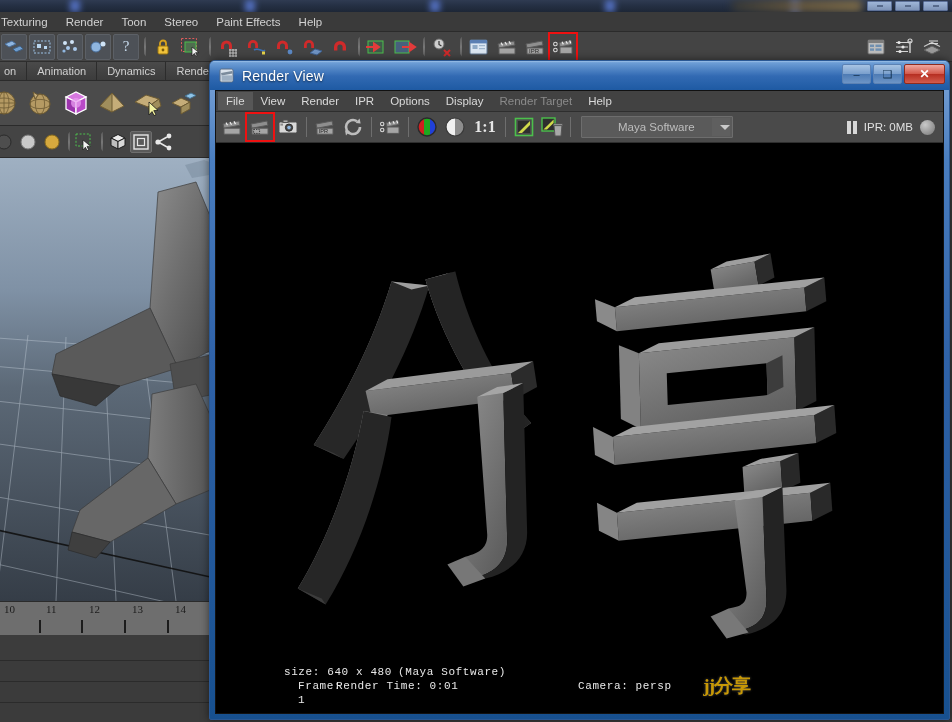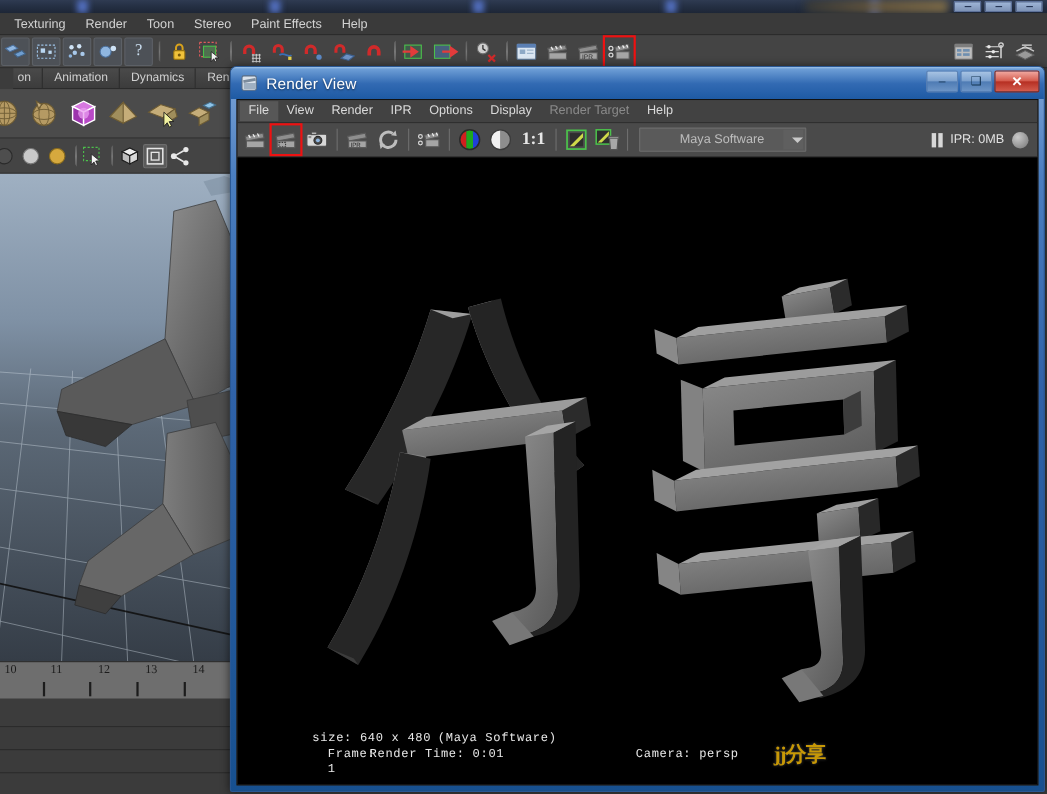--- a/index.html
+++ b/index.html
@@ -40,21 +40,21 @@
     content:""; position:absolute; left:50%; top:50%;
     transform: translate(-50%,-50%);
     width:6px; height:1px; background:#203050;
   }
 
   
   .maya-menubar {
     position: absolute; left: 0; top: 12px; width: 952px; height: 20px;
     background: #3a3a3a;
     border-bottom: 1px solid #2b2b2b;
-    display: flex; align-items: center; padding-left: 12px;
+    display: flex; align-items: center; padding-left: 0px;
   }
   .maya-menubar .mi {
     font-size: 11.5px; color: #d2d2d2; padding: 2px 9px; white-space: nowrap;
     line-height: 14px;
   }
   .maya-menubar .mi:first-child { margin-left: -8px; }
 
   
   .maya-statusline {
     position: absolute; left: 0; top: 32px; width: 952px; height: 30px;
@@ -72,21 +72,21 @@
   .tb-sep::before{
     content:""; position:absolute; left:4px; top:2px; width:2px; height:20px;
     background: linear-gradient(180deg,#5a5a5a,#777,#5a5a5a);
     clip-path: polygon(0 12%, 100% 0, 100% 100%, 0 88%);
   }
   .tb-spacer { flex: 1 1 auto; }
   .hl-red { outline: 2px solid #ee1111; outline-offset: 0px; }
 
   
   .shelf-tabs {
-    position: absolute; left: 12px; top: 62px; width: 215px; height: 19px;
+    position: absolute; left: 0; top: 62px; width: 215px; height: 19px;
     background: #3e3e3e; display: flex; align-items: stretch;
     border-bottom: 1px solid #2b2b2b; overflow: hidden;
   }
   .shelf-tabs .st {
     font-size: 11px; color: #d0d0d0; padding: 2px 10px;
     border-right: 1px solid #2c2c2c;
     display:flex; align-items:center;
     background: linear-gradient(180deg,#4a4a4a,#3c3c3c);
   }
   .shelf-tabs .st:first-child { padding-left: 4px; }

